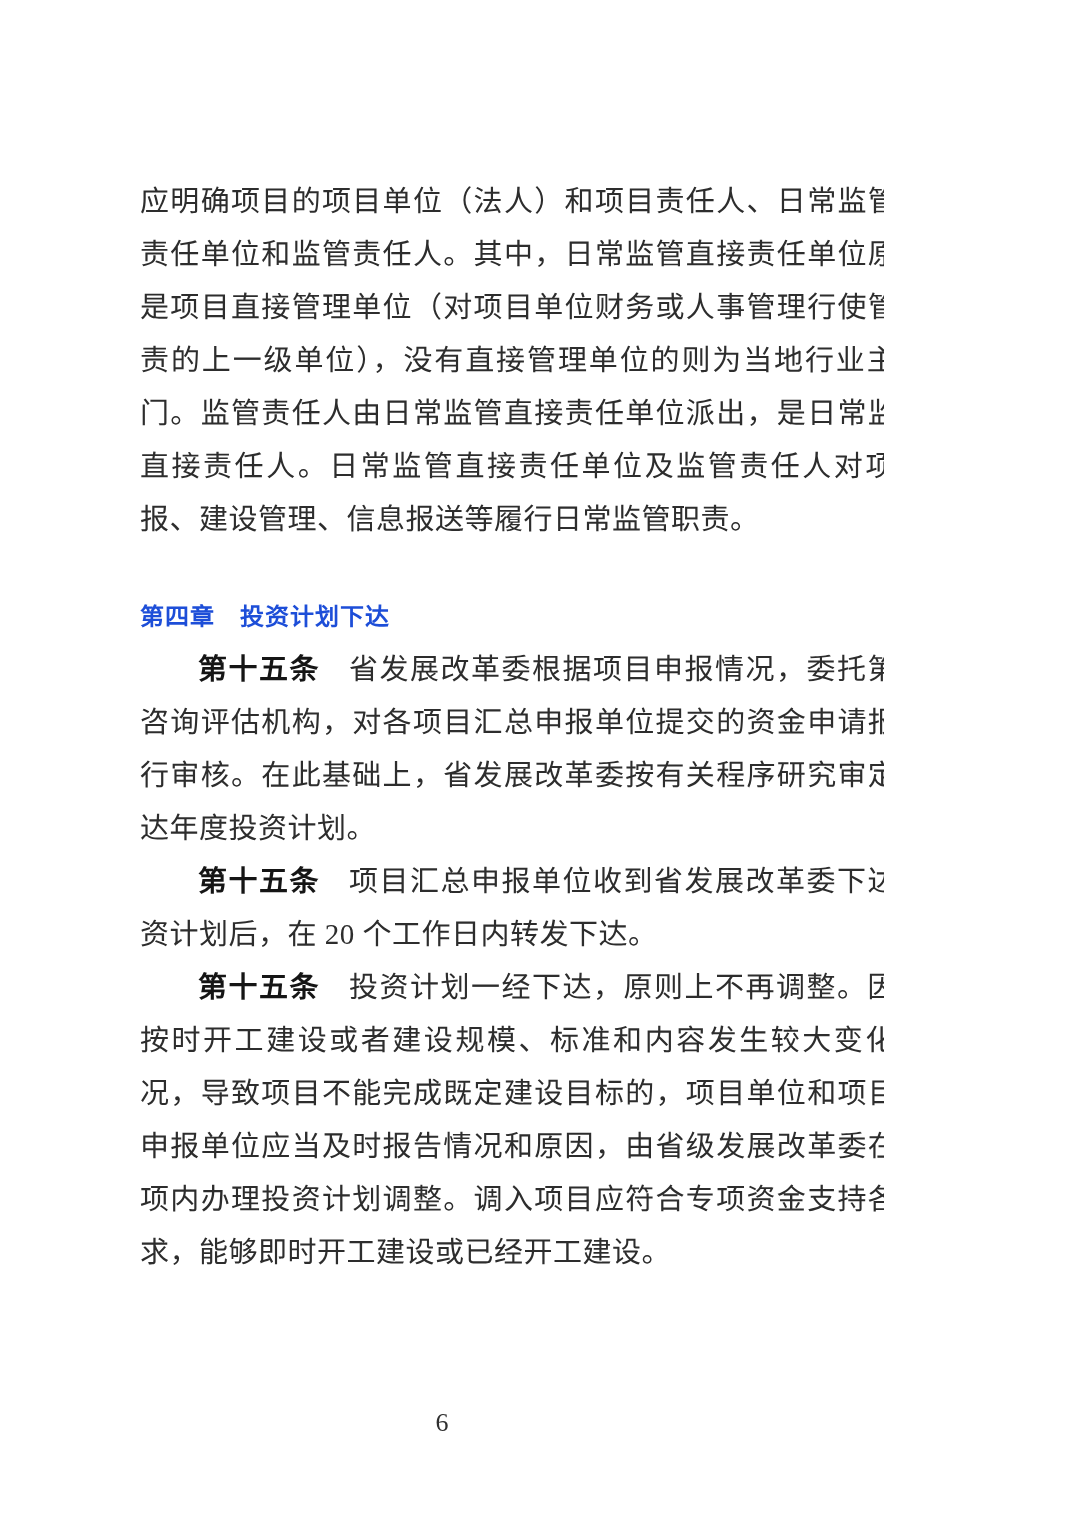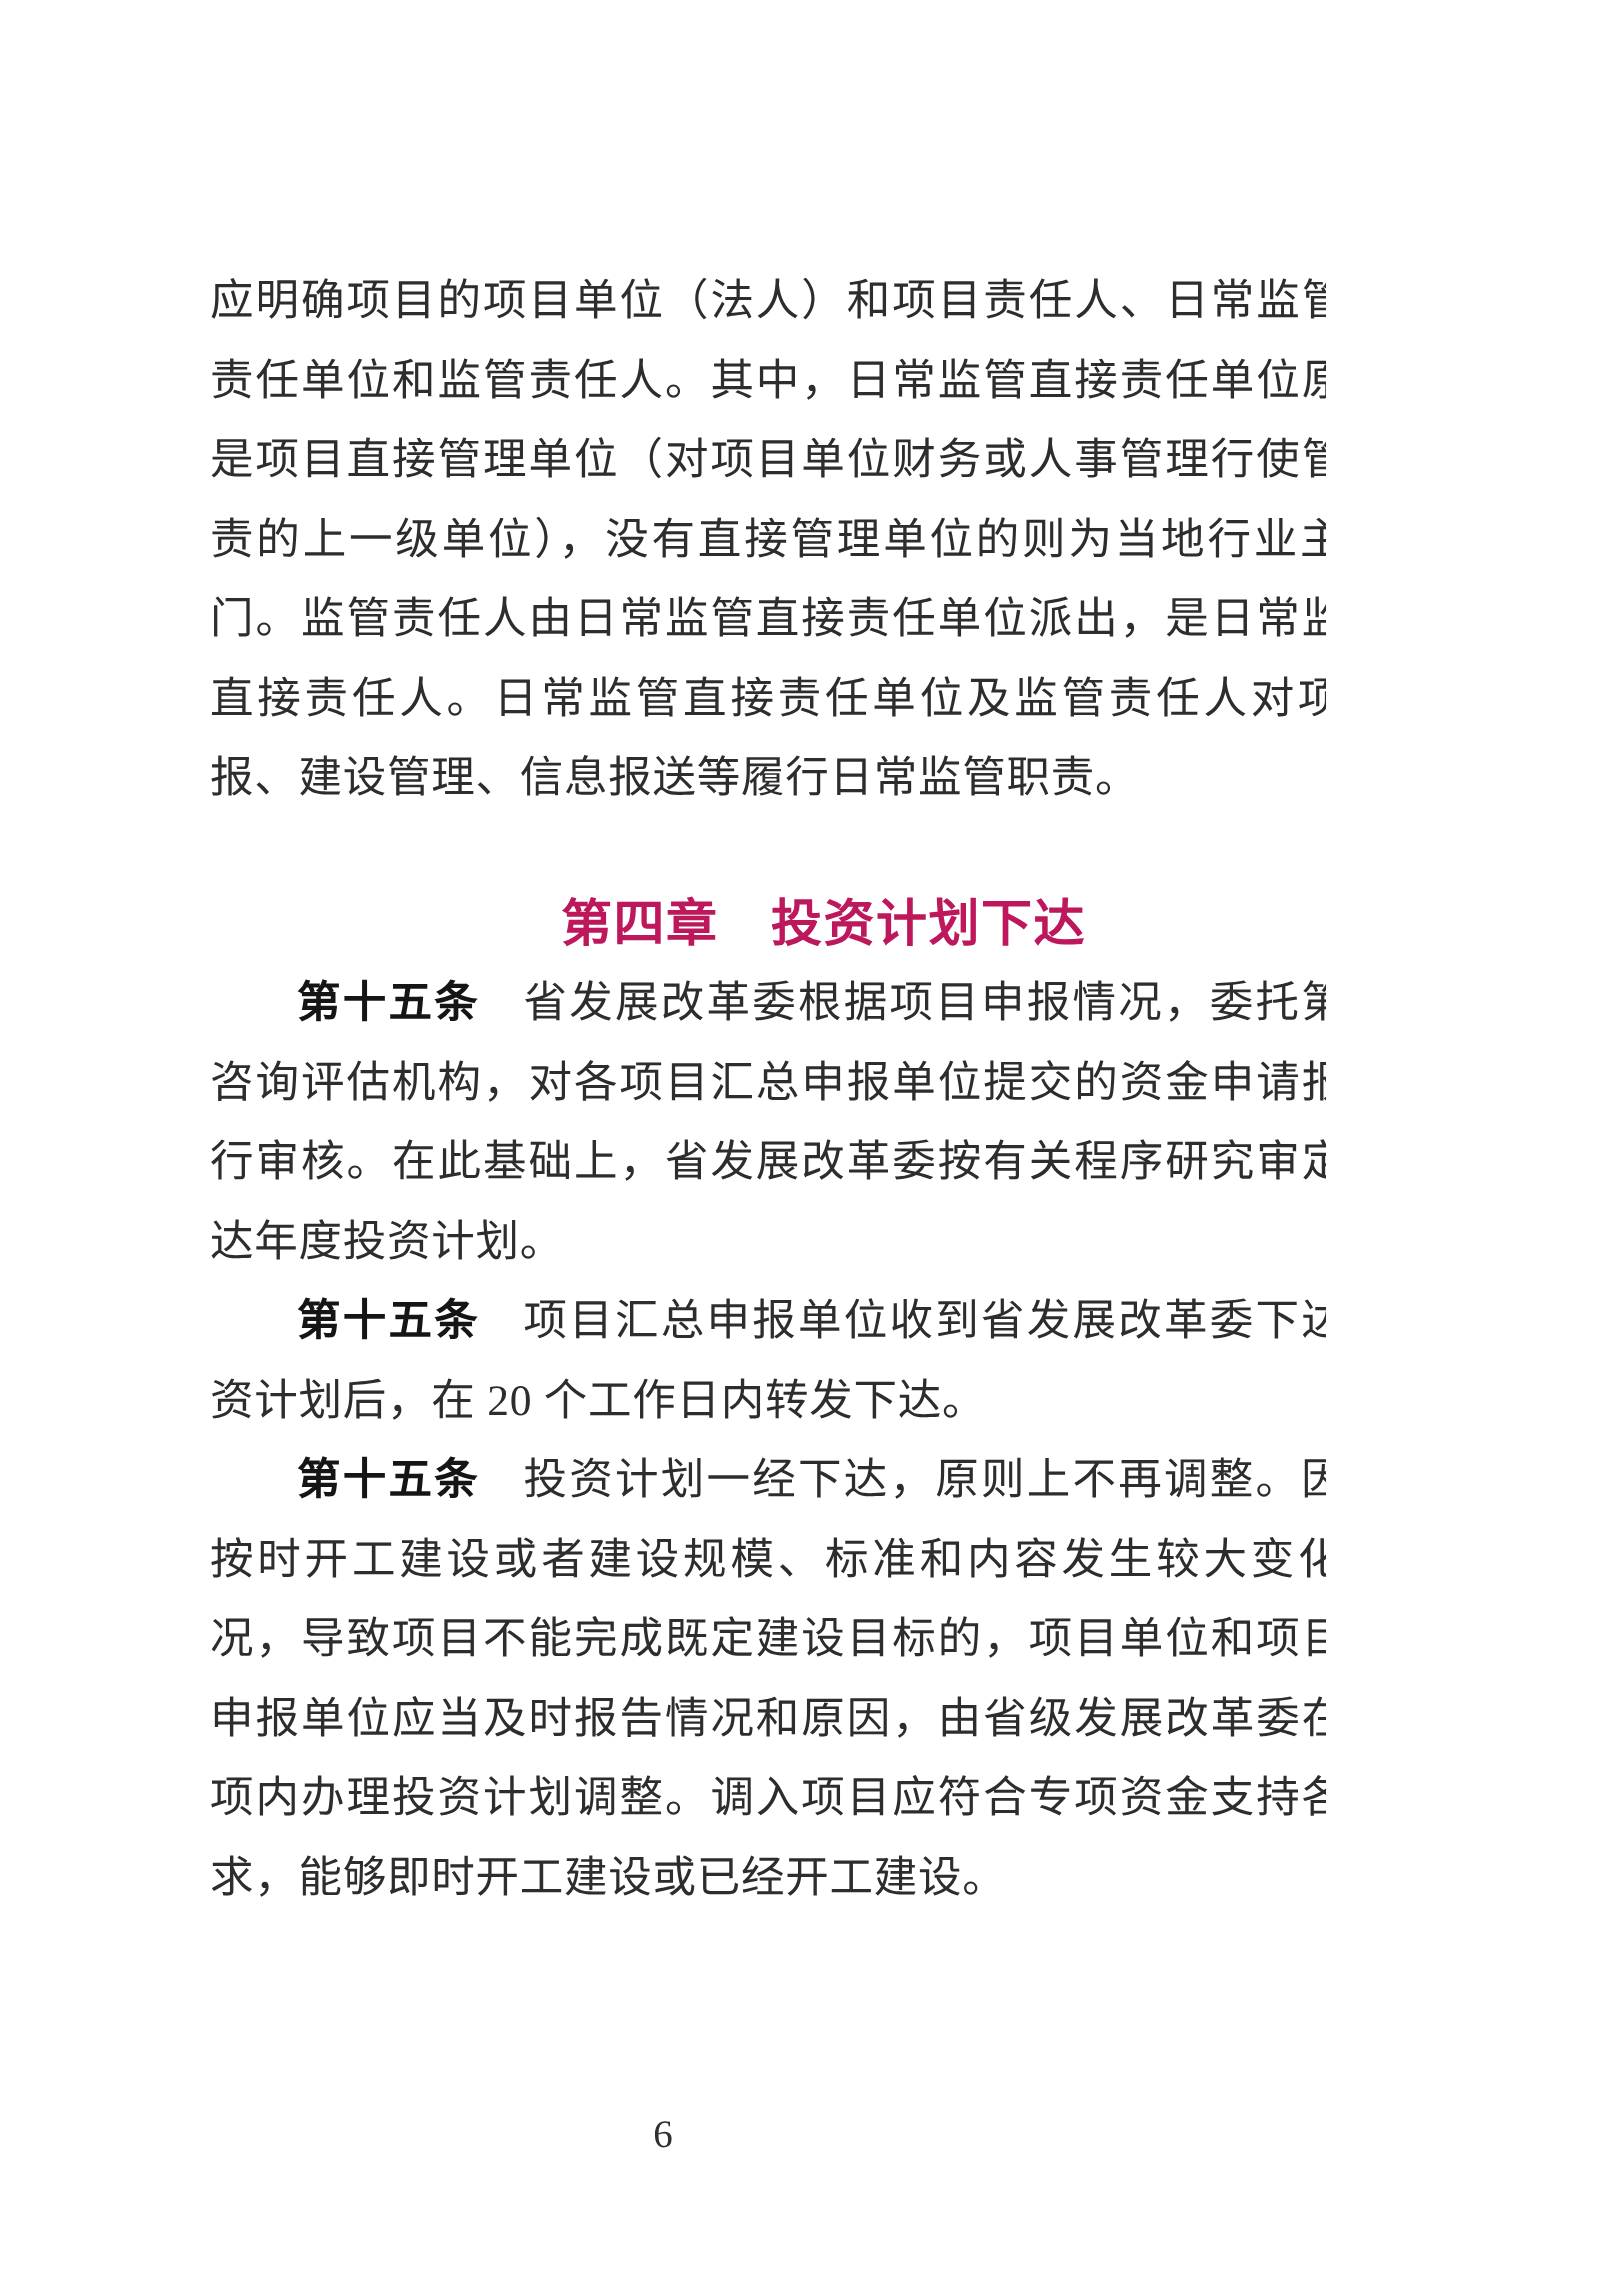--- a/index.html
+++ b/index.html
@@ -31,27 +31,27 @@
     margin: 0;
     padding: 0;
     text-indent: 2em;
   }
   .para.no-indent {
     text-indent: 0;
   }
   .chapter-heading {
     margin: 44px 0 0 0;
     padding: 0;
-    text-align: center;
+    text-align: left;
     text-indent: 0;
     font-family: "Liberation Sans", "DejaVu Sans", sans-serif;
     font-weight: 700;
-    font-size: 34px;
+    font-size: 24px;
     line-height: 53px;
-    color: #be185d;
+    color: #1d4ed8;
     letter-spacing: 1px;
   }
   .article-label {
     font-family: "Liberation Sans", "DejaVu Sans", sans-serif;
     font-weight: 700;
     color: #151515;
     margin-right: 1em;
   }
   .page-number {
     position: absolute;

